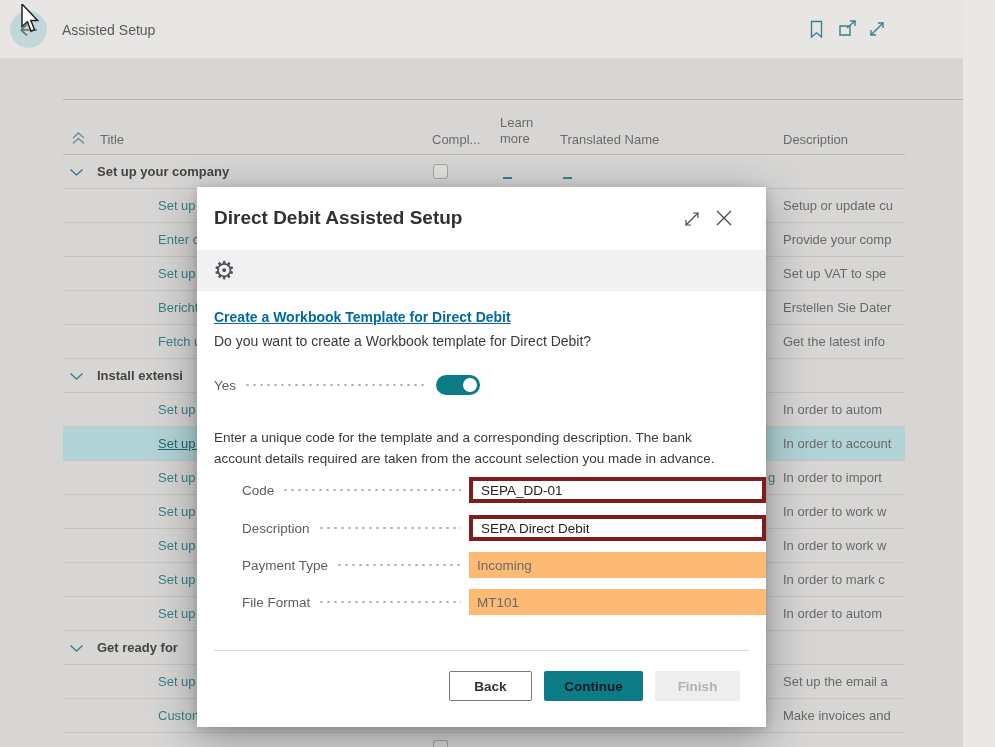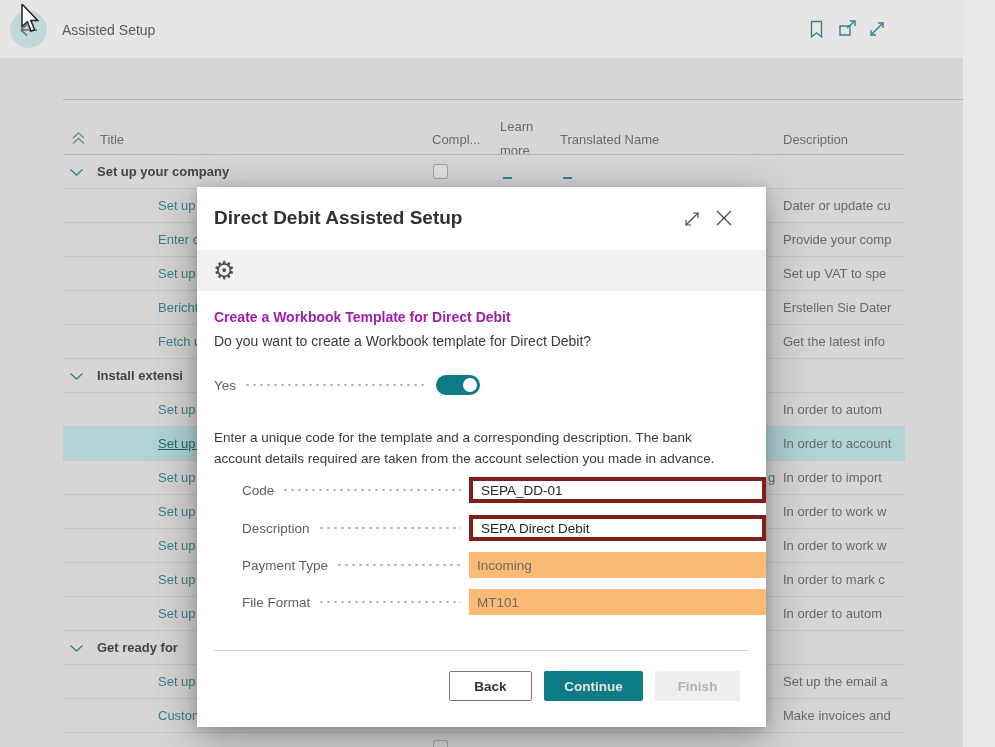--- a/index.html
+++ b/index.html
@@ -43,37 +43,37 @@
 
   .scroll-track{position:absolute;left:963px;top:0;width:32px;height:747px;background:#e9e8e7;}
 
   
   .dialog{position:absolute;left:197px;top:187px;width:569px;height:540px;background:#ffffff;box-shadow:0 12px 45px rgba(0,0,0,0.32),0 2px 10px rgba(0,0,0,0.18);z-index:10;}
   .dlg-title{position:absolute;left:17px;top:20px;font-size:19px;font-weight:600;color:#323130;}
   .dlg-expand{position:absolute;left:487px;top:24px;width:18px;height:18px;}
   .dlg-close{position:absolute;left:518px;top:22px;width:20px;height:20px;}
   .gear-band{position:absolute;left:0;top:63px;width:569px;height:41px;background:#f2f1f1;}
   .gear-glyph{position:absolute;left:16px;top:6px;font-size:25px;line-height:28px;color:#47525c;}
-  .dlg-heading{position:absolute;left:17px;top:122px;font-size:14px;font-weight:bold;color:#a21caf;}
+  .dlg-heading{position:absolute;left:17px;top:122px;font-size:14px;font-weight:bold;color:#0369a1;text-decoration:underline;}
   .dlg-question{position:absolute;left:17px;top:146px;font-size:14px;color:#3b3a39;}
   .yes-row{position:absolute;left:17px;top:188px;width:266px;height:20px;display:flex;align-items:center;}
   .yes-label{font-size:13.5px;color:#5f5e5d;}
   .dots{flex:1;height:2px;margin:0 8px;background-image:radial-gradient(circle,#adacab 1px,transparent 1.3px);background-size:7px 2px;background-position:0 50%;background-repeat:repeat-x;}
   .toggle{position:relative;width:44px;height:20px;border-radius:10px;background:#0e7c87;flex:0 0 auto;cursor:pointer;}
   .toggle .knob{position:absolute;right:3px;top:3px;width:14px;height:14px;border-radius:50%;background:#ffffff;}
   .dlg-para{position:absolute;left:17px;top:240px;width:525px;font-size:13.5px;line-height:21px;color:#3b3a39;}
   .field-row{position:absolute;left:17px;width:524px;height:26px;display:flex;align-items:center;margin-left:28px;}
   .f-label{font-size:13.5px;color:#5f5e5d;white-space:nowrap;}
   .f-box{width:297px;height:26px;box-sizing:border-box;border:4px solid #7f1d1d;background:#fff;color:#252423;font-size:13.5px;display:flex;align-items:center;padding:0 8px;flex:0 0 auto;}
   .field-row.disabled .f-box{border:none;background:#fdba74;color:#6c6b6a;}
   .dlg-footer-sep{position:absolute;left:17px;top:463px;width:535px;height:1px;background:#d8d6d4;}
   .dlg-buttons{position:absolute;top:484px;right:26px;display:flex;gap:12px;}
   .btn{height:30px;box-sizing:border-box;display:flex;align-items:center;justify-content:center;font-size:13.5px;font-weight:600;border-radius:2px;cursor:pointer;}
   .btn-back{width:83px;background:#ffffff;border:1px solid #7a7978;color:#323130;}
-  .btn-continue{width:99px;background:#0e7c87;color:#e5e5e5;}
+  .btn-continue{width:99px;background:#0e7c87;color:#0f172a;}
   .btn-finish{width:85px;background:#efeeee;color:#b3b2b1;cursor:default;}
 
   .cursor{position:absolute;left:20px;top:4px;z-index:30;}
   svg{display:block;}
 </style>
 </head>
 <body>
 
 <div class="screen">
 
@@ -108,21 +108,21 @@
 
   <div class="toolbar-sep"></div>
 
   <div class="th" style="left:70px;top:130px">
     <svg width="17" height="16" viewBox="0 0 17 16">
         <path d="M3 8 L8.5 3 L14 8 M3 13.5 L8.5 8.5 L14 13.5" fill="none" stroke="#6a8f94" stroke-width="1.4"></path>
       </svg>
   </div>
   <div class="th" style="left:100px;top:132px">Title</div>
   <div class="th" style="left:432px;top:132px">Compl...</div>
-  <div class="th" style="left:500px;top:115px;width:46px;line-height:24px">Learn more</div>
+  <div class="th" style="left:500px;top:115px;width:46px;line-height:16px">Learn more</div>
   <div class="th" style="left:560px;top:132px">Translated Name</div>
   <div class="th" style="left:783px;top:132px">Description</div>
   <div class="header-sep"></div>
 
   <div id="rows">
       <div class="row group">
     <span class="r-chevron">
       <svg width="15" height="9" viewBox="0 0 15 9">
             <path d="M1.5 1.5 L7.5 7 L13.5 1.5" fill="none" stroke="#37818a" stroke-width="1.5"></path>
           </svg>
@@ -132,21 +132,21 @@
     <span class="r-dash r-dash-learn"></span>
     <span class="r-dash r-dash-trans"></span>
 
     <span class="r-desc"></span>
     <span class="row-sep"></span>
   </div>
       <div class="row link">
 
     <span class="r-title">Set up excha</span>
 
-    <span class="r-desc">Dater or update cu</span>
+    <span class="r-desc">Setup or update cu</span>
     <span class="row-sep"></span>
   </div>
       <div class="row link">
 
     <span class="r-title">Enter compa</span>
 
     <span class="r-desc">Provide your comp</span>
     <span class="row-sep"></span>
   </div>
       <div class="row link">

